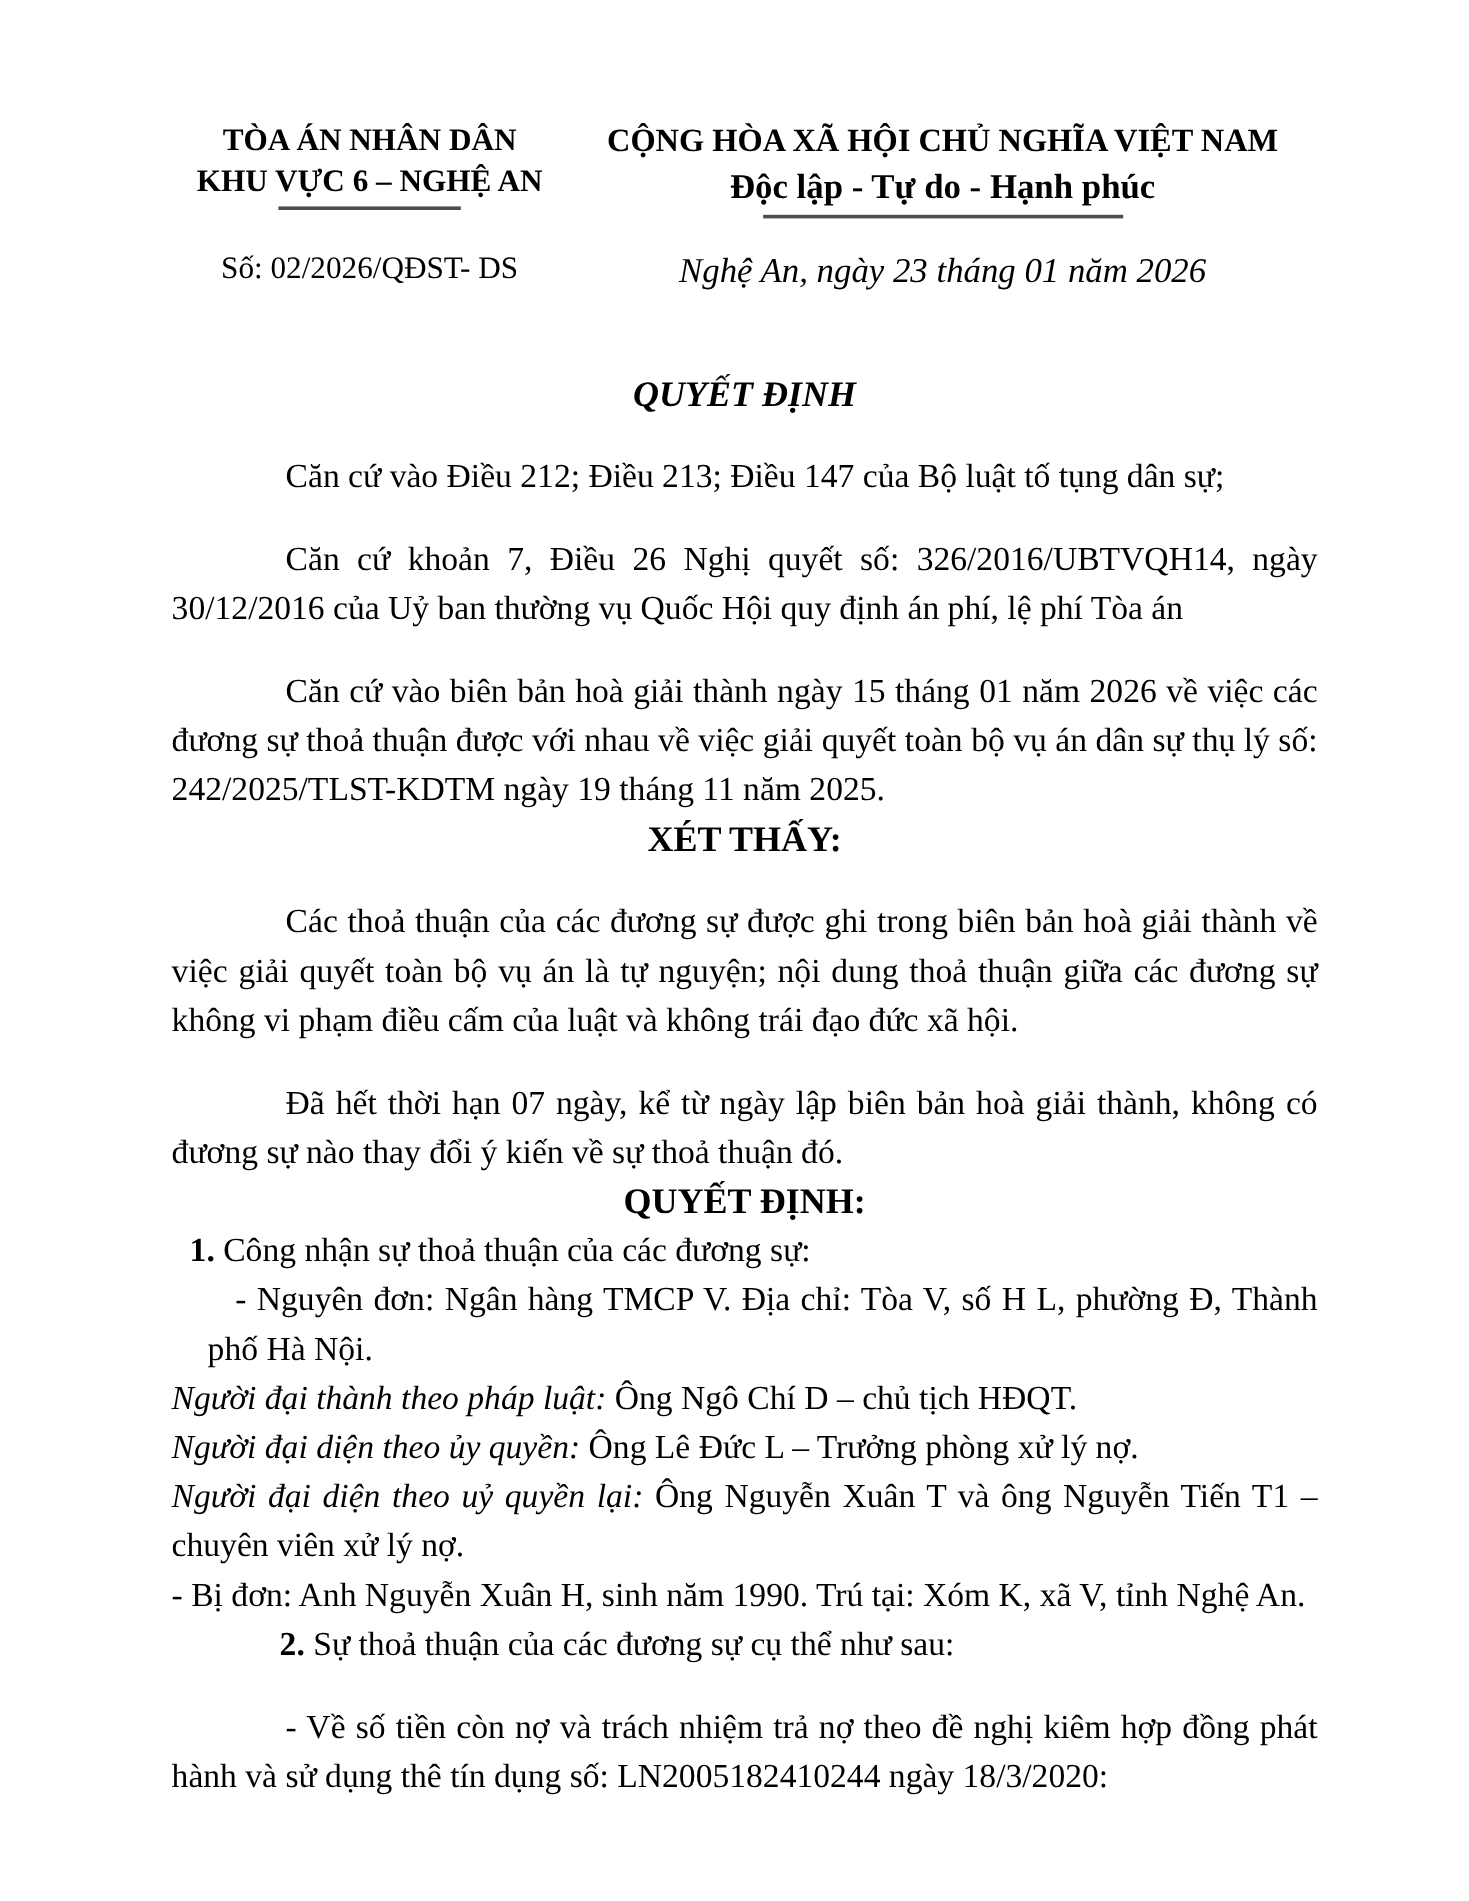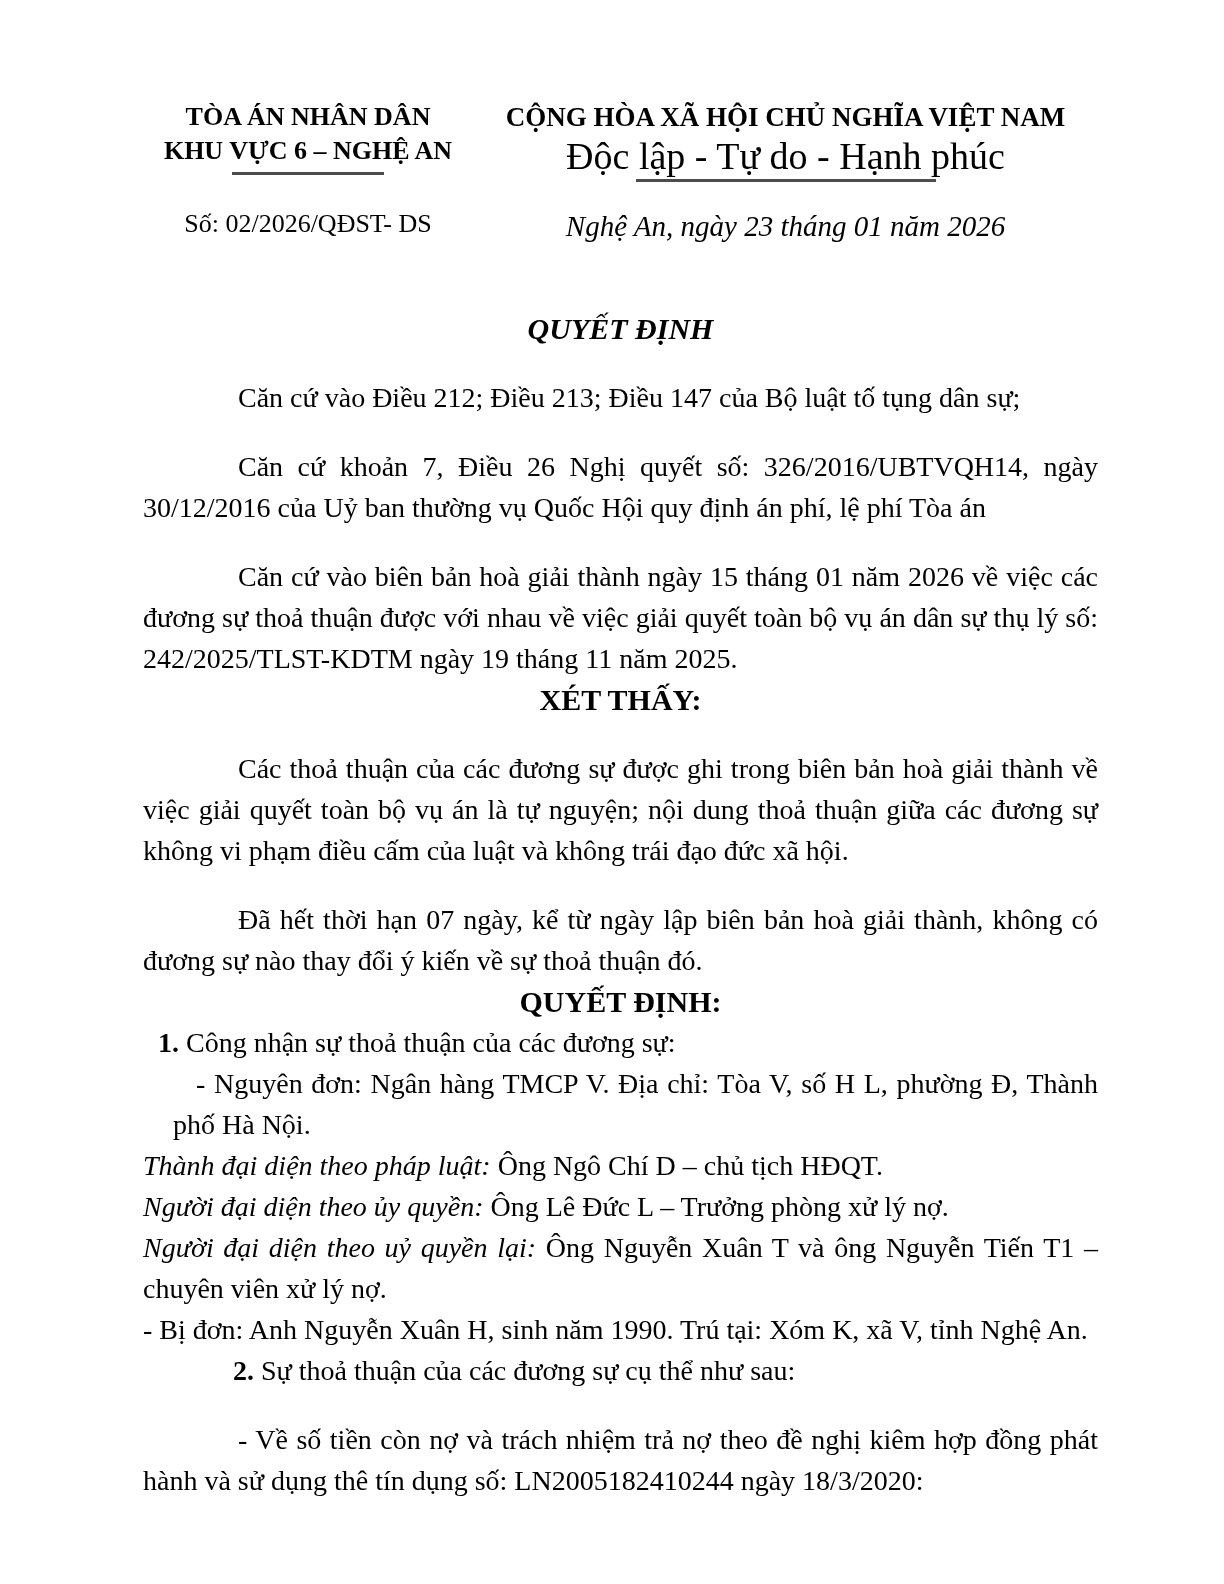--- a/index.html
+++ b/index.html
@@ -22,21 +22,21 @@
 
   .court-line { font-weight: bold; font-size: 26px; line-height: 34px; white-space: nowrap; }
   .rule-left {
     width: 152px; height: 0;
     border-bottom: 3px solid #4d4d4d;
     margin: 4px auto 0 auto;
   }
   .case-number { font-size: 26px; line-height: 34px; margin-top: 32px; white-space: nowrap; }
 
   .national-name { font-weight: bold; font-size: 27px; line-height: 35px; white-space: nowrap; }
-  .national-motto { font-weight: normal; font-size: 38px; line-height: 38px; margin-top: 2px; white-space: nowrap; }
+  .national-motto { font-weight: bold; font-size: 29px; line-height: 38px; margin-top: 2px; white-space: nowrap; }
   .rule-right {
     width: 300px; height: 0;
     border-bottom: 3px solid #4d4d4d;
     margin: 4px auto 0 auto;
   }
   .date-line { font-style: italic; font-size: 29px; line-height: 36px; margin-top: 26px; white-space: nowrap; }
 
   
   .title-block { margin-top: 64px; text-align: center; }
   .title-line { font-weight: bold; font-size: 30px; line-height: 41px; font-style: italic; }
@@ -87,21 +87,21 @@
 
     <p class="ind">Các thoả thuận của các đương sự được ghi trong biên bản hoà giải thành về việc giải quyết toàn bộ vụ án là tự nguyện; nội dung thoả thuận giữa các đương sự không vi phạm điều cấm của luật và không trái đạo đức xã hội.</p>
     <p class="ind">Đã hết thời hạn 07 ngày, kể từ ngày lập biên bản hoà giải thành, không có đương sự nào thay đổi ý kiến về sự thoả thuận đó.</p>
 
     <p class="heading">QUYẾT ĐỊNH:</p>
 
     <p class="item1"><span class="num">1.</span><span> Công nhận sự thoả thuận của các đương sự:</span></p>
 
     <p class="plaintiff">- Nguyên đơn: Ngân hàng TMCP V. Địa chỉ: Tòa V, số H L, phường Đ, Thành phố Hà Nội.</p>
 
-    <p class="flush"><span class="lbl">Thành đại diện theo pháp luật:</span><span> Ông Ngô Chí D – chủ tịch HĐQT.</span></p>
+    <p class="flush"><span class="lbl">Người đại thành theo pháp luật:</span><span> Ông Ngô Chí D – chủ tịch HĐQT.</span></p>
 
     <p class="flush"><span class="lbl">Người đại diện theo ủy quyền:</span><span> Ông Lê Đức L – Trưởng phòng xử lý nợ.</span></p>
 
     <p class="flush"><span class="lbl">Người đại diện theo uỷ quyền lại:</span><span> Ông Nguyễn Xuân T và ông Nguyễn Tiến T1 – chuyên viên xử lý nợ.</span></p>
 
     <p class="flush">- Bị đơn: Anh Nguyễn Xuân H, sinh năm 1990. Trú tại: Xóm K, xã V, tỉnh Nghệ An.</p>
 
     <p class="item2"><span class="num">2.</span><span> Sự thoả thuận của các đương sự cụ thể như sau:</span></p>
 
     <p class="ind">- Về số tiền còn nợ và trách nhiệm trả nợ theo đề nghị kiêm hợp đồng phát hành và sử dụng thê tín dụng số: LN2005182410244 ngày 18/3/2020:</p>

